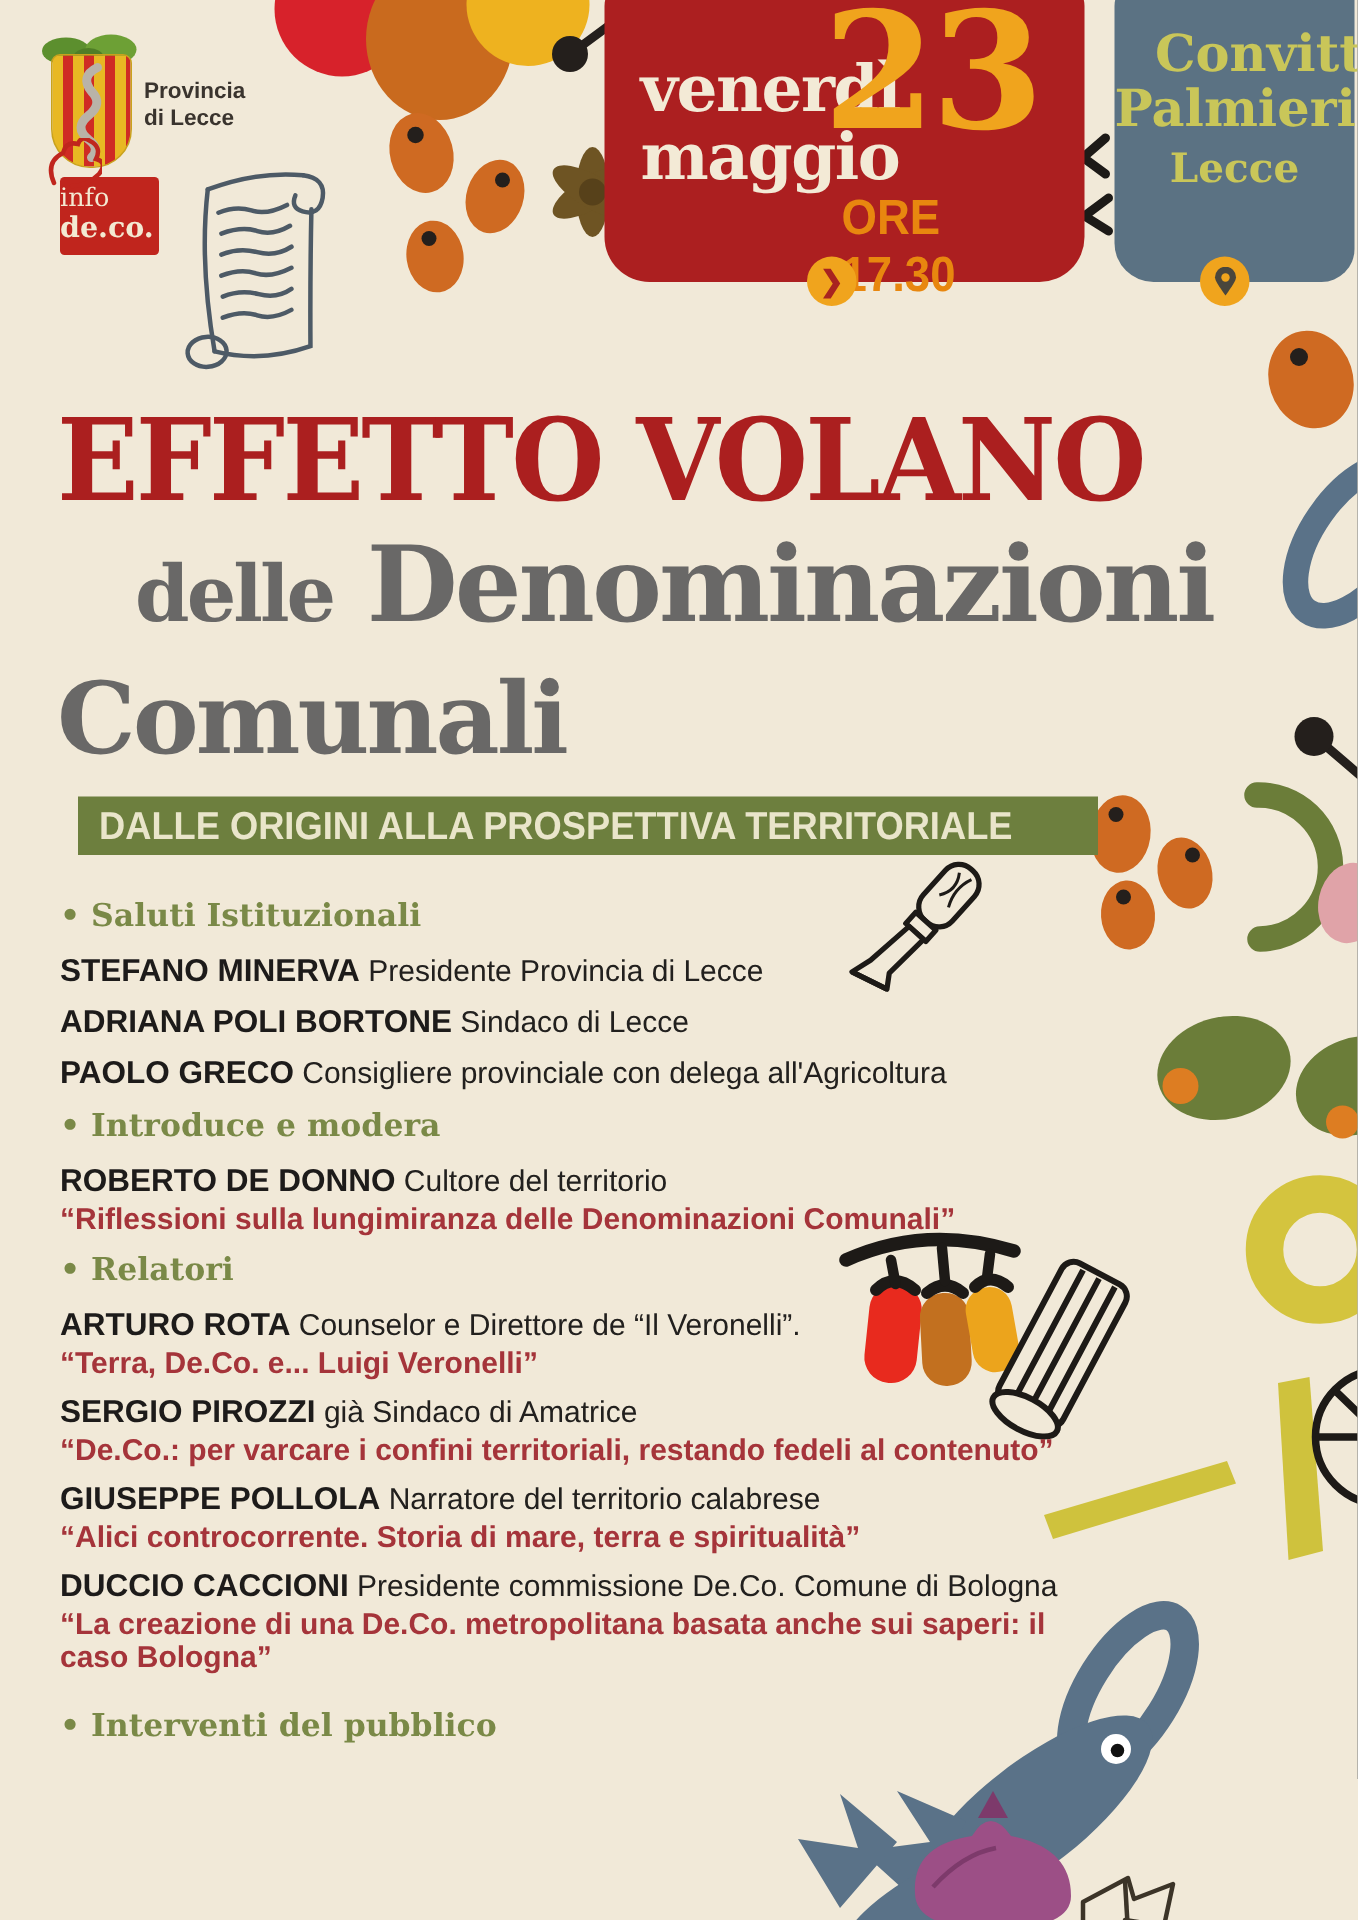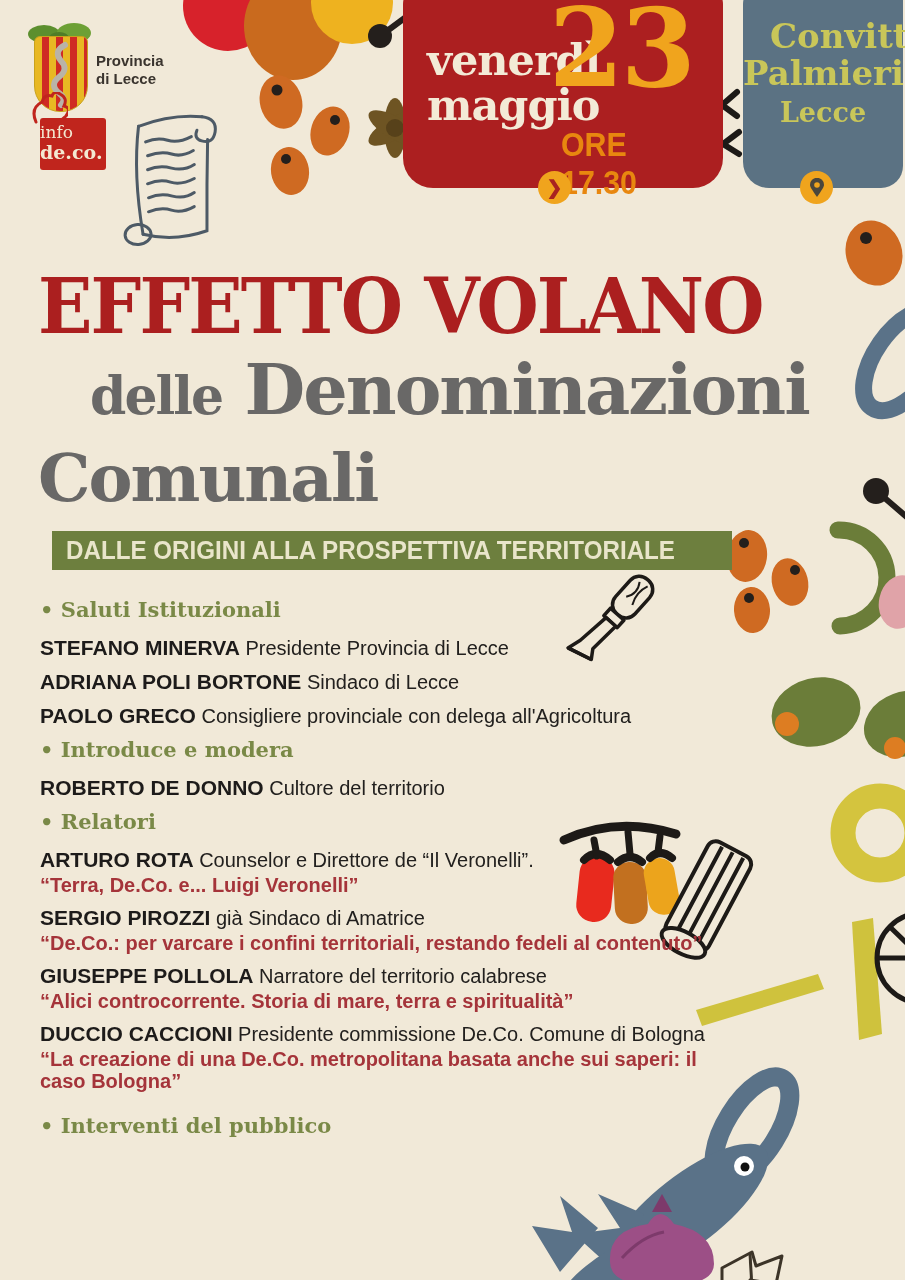--- a/index.html
+++ b/index.html
@@ -276,20 +276,21 @@
       <div class="speaker"><span class="nm">ADRIANA POLI BORTONE</span> <span class="rl">Sindaco di Lecce</span></div>
     </div>
     <div class="block">
       <div class="speaker"><span class="nm">PAOLO GRECO</span> <span class="rl">Consigliere provinciale con delega all'Agricoltura</span></div>
     </div>
 
     <div class="ph">• Introduce e modera</div>
 
     <div class="block">
       <div class="speaker"><span class="nm">ROBERTO DE DONNO</span> <span class="rl">Cultore del territorio</span></div>
+      <div class="quote">“Riflessioni sulla lungimiranza delle Denominazioni Comunali”</div>
     </div>
 
     <div class="ph">• Relatori</div>
 
     <div class="block">
       <div class="speaker"><span class="nm">ARTURO ROTA</span> <span class="rl">Counselor e Direttore de “Il Veronelli”.</span></div>
       <div class="quote">“Terra, De.Co. e... Luigi Veronelli”</div>
     </div>
     <div class="block">
       <div class="speaker"><span class="nm">SERGIO PIROZZI</span> <span class="rl">già Sindaco di Amatrice</span></div>

